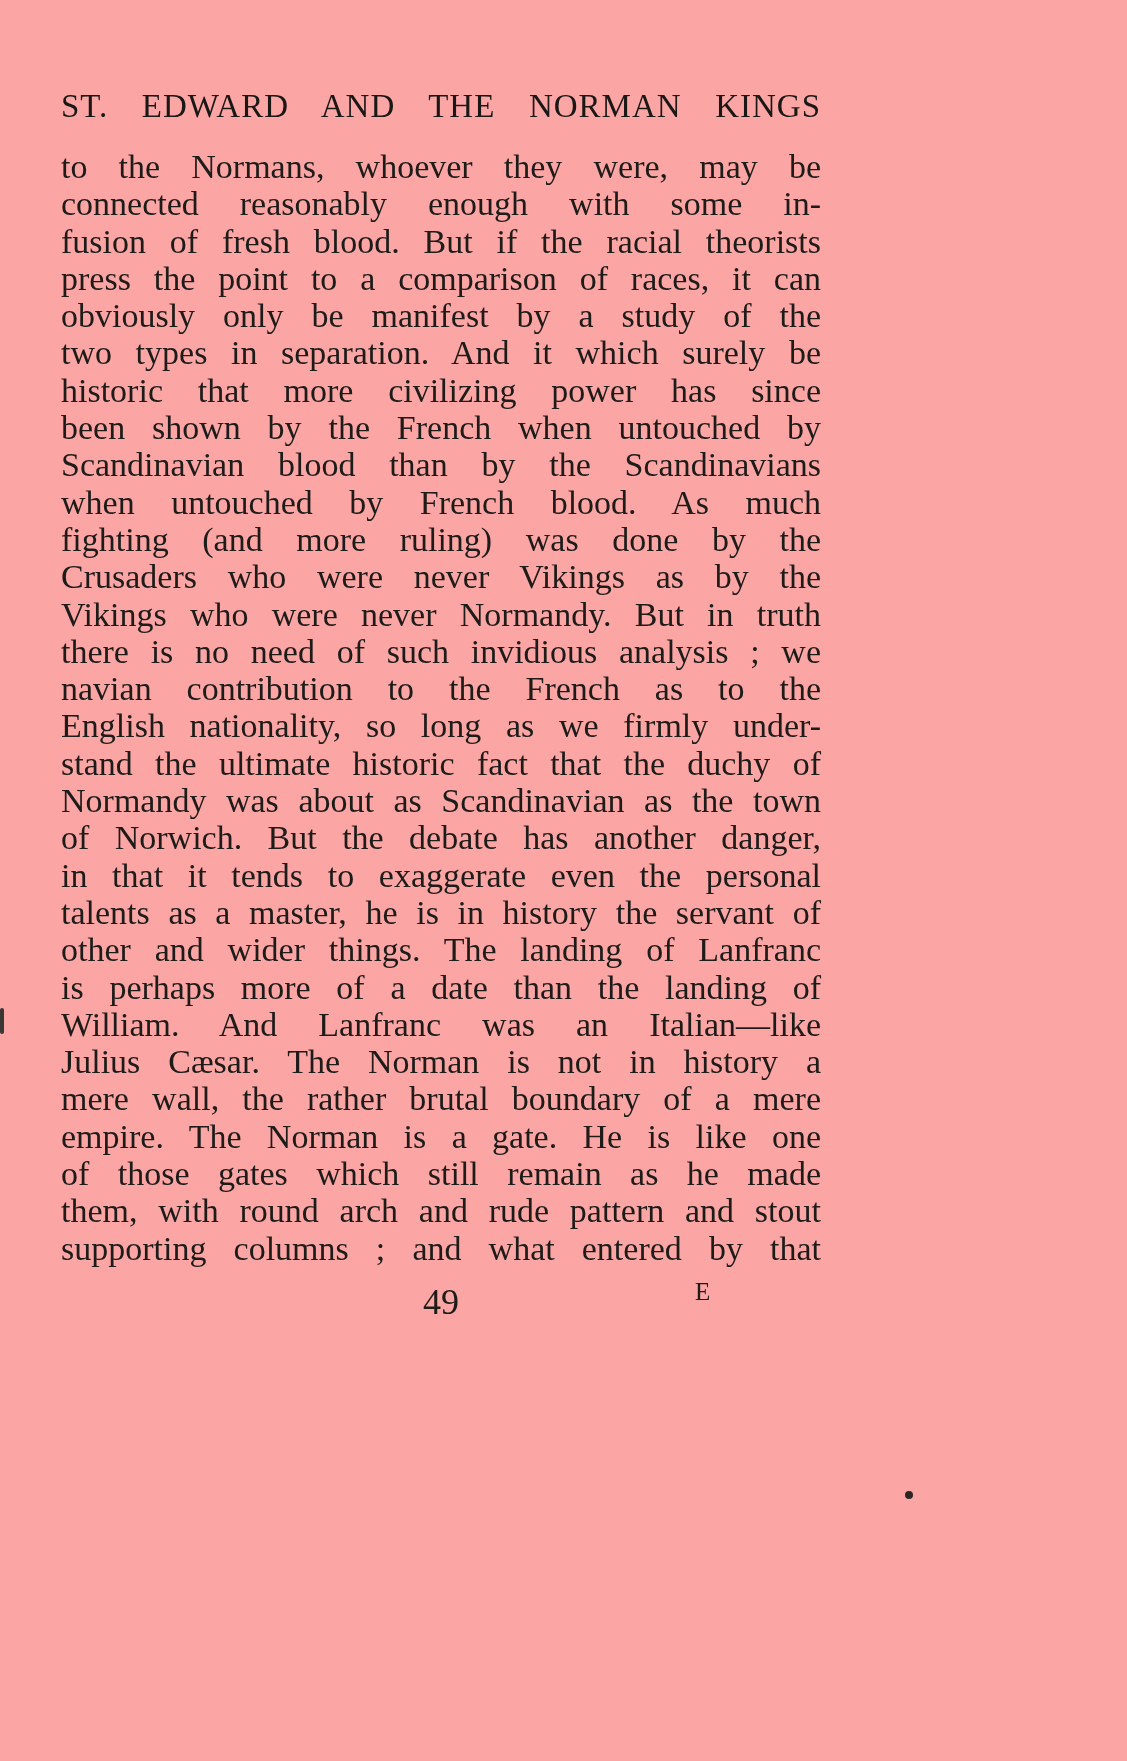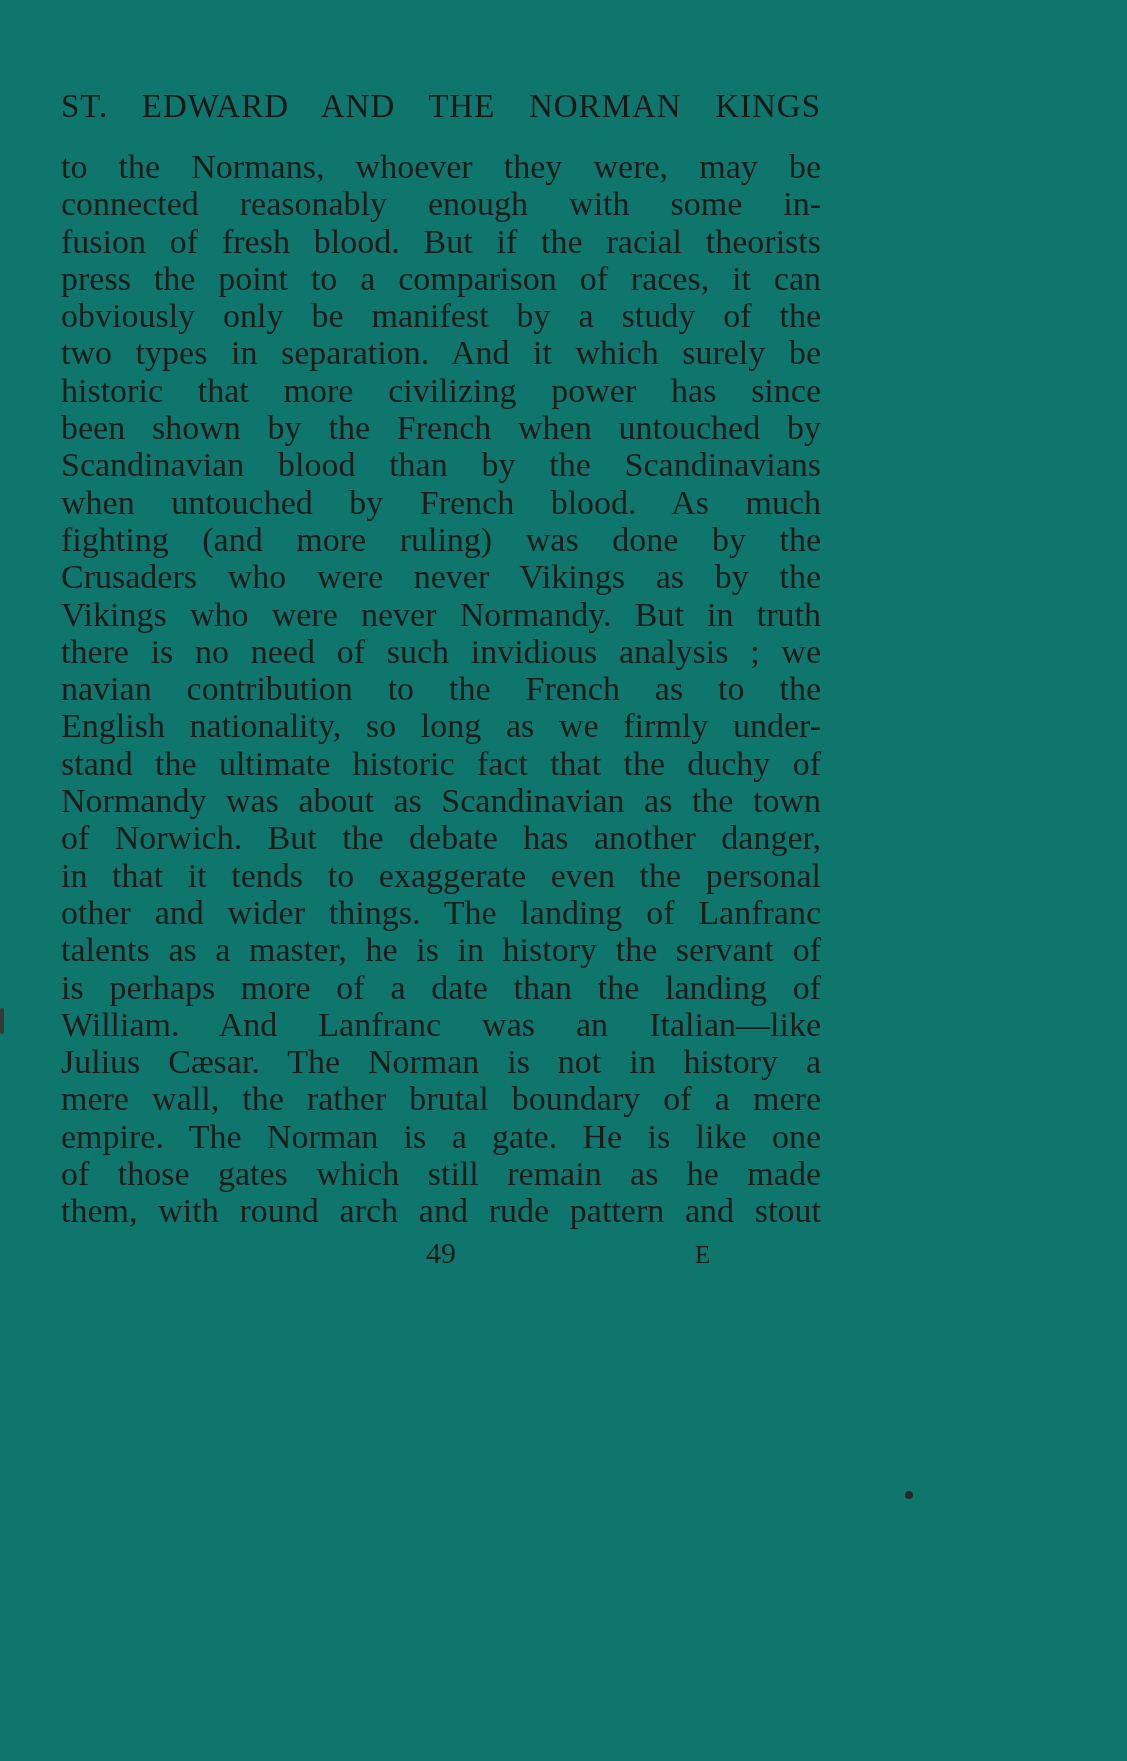--- a/index.html
+++ b/index.html
@@ -1,21 +1,21 @@
 <!DOCTYPE html>
 <html><head>
 <meta charset="utf-8">
 <style>
   html, body { margin: 0; padding: 0; background: #e9e9e9; }
   .page {
     position: relative;
     width: 1127px;
     height: 1761px;
     margin: 0 auto;
-    background: #0f766e;
+    background: #fca5a5;
     overflow: hidden;
     font-family: "Liberation Serif", "DejaVu Serif", serif;
     color: #1d1c19;
   }
   .text-block {
     position: absolute;
     left: 61px;
     top: 86px;
     width: 760px;
   }
@@ -37,22 +37,22 @@
   }
   .footer {
     position: relative;
     height: 44px;
     margin-top: 6px;
   }
   .page-number {
     position: absolute;
     left: 50%;
     transform: translateX(-50%);
-    top: 0;
-    font-size: 30px;
+    top: 8px;
+    font-size: 36px;
     text-align: center;
   }
   .signature {
     position: absolute;
     left: 634px;
     top: 5px;
     font-size: 25px;
     letter-spacing: 1px;
   }
   .ink-dot {
@@ -94,29 +94,30 @@
     <div class="line">fighting (and more ruling) was done by the</div>
     <div class="line">Crusaders who were never Vikings as by the</div>
     <div class="line">Vikings who were never Normandy.  But in truth</div>
     <div class="line">there is no need of such invidious analysis ; we</div>
     <div class="line">navian contribution to the French as to the</div>
     <div class="line">English nationality, so long as we firmly under-</div>
     <div class="line">stand the ultimate historic fact that the duchy of</div>
     <div class="line">Normandy was about as Scandinavian as the town</div>
     <div class="line">of Norwich.  But the debate has another danger,</div>
     <div class="line">in that it tends to exaggerate even the personal</div>
+    <div class="line">talents as a master, he is in history the servant of</div>
     <div class="line">other and wider things.  The landing of Lanfranc</div>
-    <div class="line">talents as a master, he is in history the servant of</div>
     <div class="line">is perhaps more of a date than the landing of</div>
     <div class="line">William.  And Lanfranc was an Italian—like</div>
     <div class="line">Julius Cæsar.  The Norman is not in history a</div>
     <div class="line">mere wall, the rather brutal boundary of a mere</div>
     <div class="line">empire.  The Norman is a gate.  He is like one</div>
     <div class="line">of those gates which still remain as he made</div>
     <div class="line">them, with round arch and rude pattern and stout</div>
+    <div class="line">supporting columns ; and what entered by that</div>
 
     <div class="footer">
       <span class="page-number">49</span>
       <span class="signature">E</span>
     </div>
   </div>
 
   <div class="ink-dot"></div>
   <div class="edge-mark"></div>
 </div>

